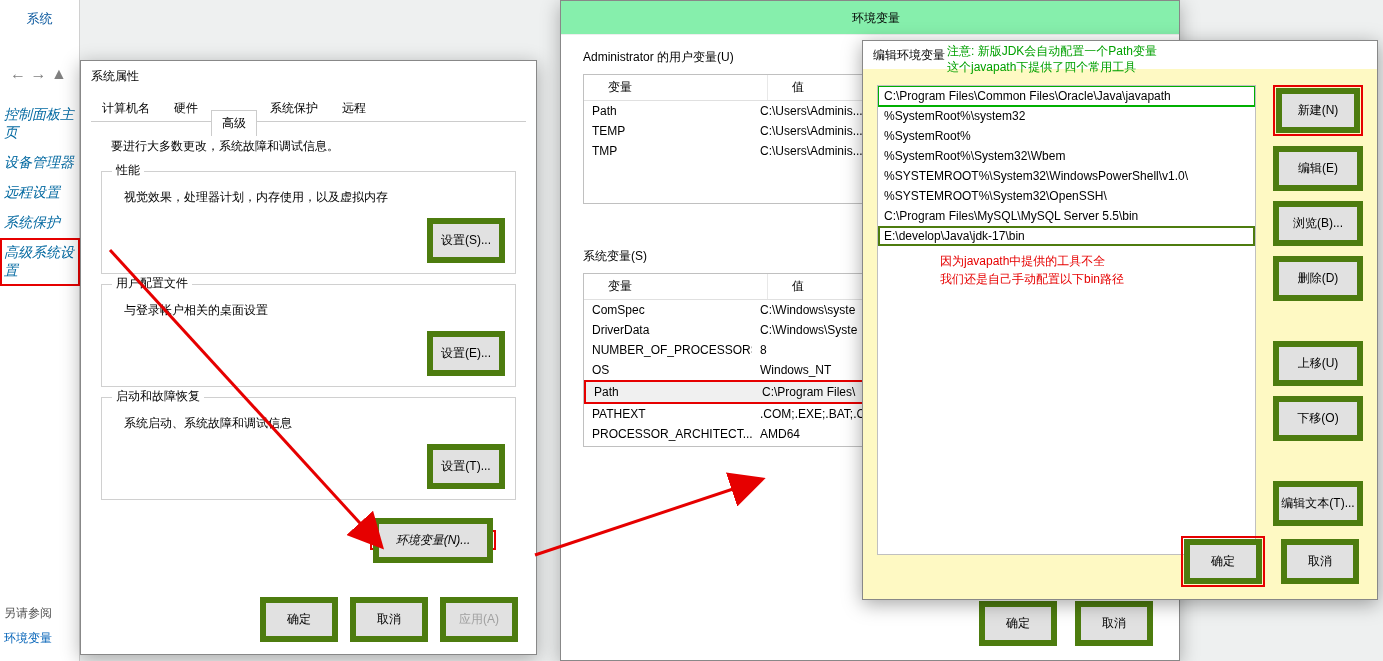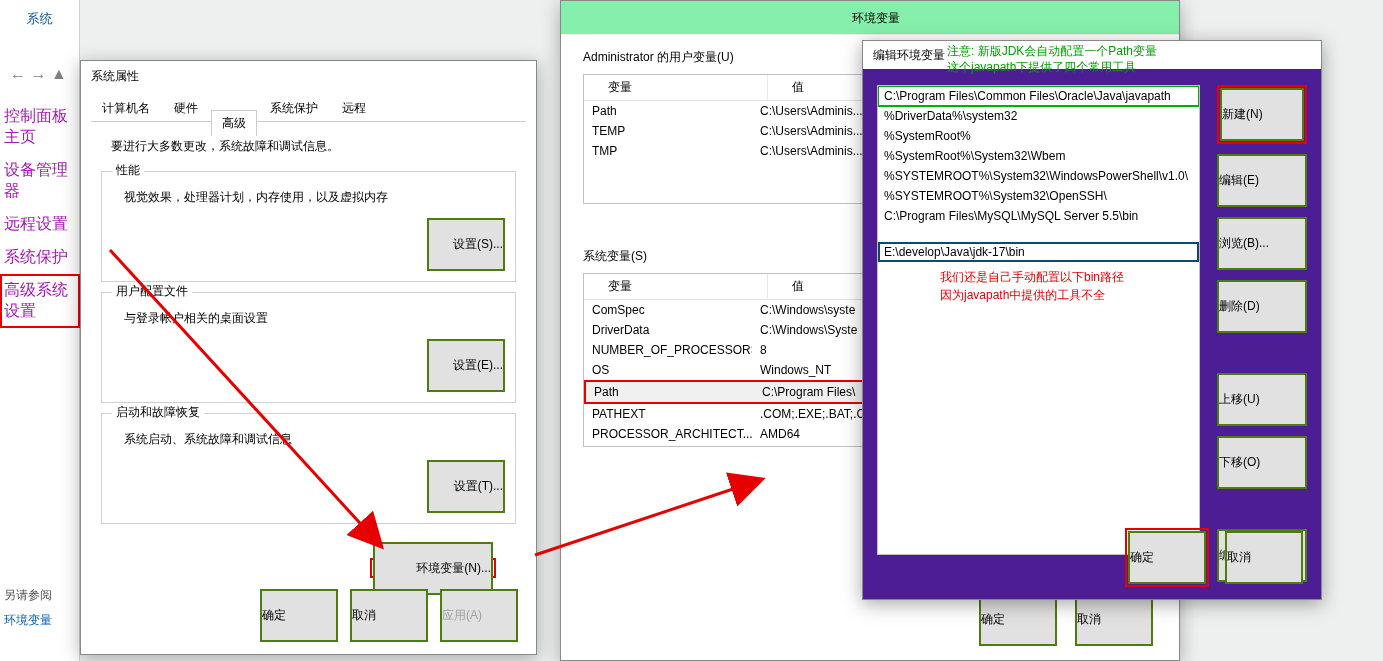--- a/index.html
+++ b/index.html
@@ -1,42 +1,42 @@
 <!DOCTYPE html>
 <html><head>
 <meta charset="utf-8">
 <style>
   * { margin: 0; padding: 0; box-sizing: border-box; font-family: "Microsoft YaHei", sans-serif; font-size: 12px; }
   body { background: #eef0f0; width: 1383px; height: 661px; overflow: hidden; position: relative; }
-  .btn { background: #e1e1e1; border: 2px solid #4d7c0f; padding: 16px 0; cursor: pointer; min-width: 78px; display: inline-block; }
+  .btn { background: #e1e1e1; border: 6px solid #4d7c0f; padding: 8px 0; text-align: center; cursor: pointer; min-width: 78px; display: inline-block; }
 
   
   .sysback { position: absolute; left: 0; top: 0; width: 80px; height: 661px; background: #fff; border-right: 1px solid #d0d0d0;}
   .sysback .title { padding: 10px 8px; font-size: 13px; color: #0a589e; text-align: center; }
   .navarrow { position:absolute; left:10px; top:65px; color:#808080; font-size:16px;}
   .leftnav { position:absolute; left:0; top:100px; width:80px;}
-  .leftnav div { padding:6px 4px; color:#a21caf; font-size:16px; }
+  .leftnav div { padding:6px 4px; color:#0369a1; font-size:14px;font-style:italic; }
   .leftnav .highlighted{ border:2px solid #e60000; padding:4px 2px;}
-  .bottomnav{ position:absolute; left:0; bottom:28px; width:80px;}
+  .bottomnav{ position:absolute; left:0; bottom:10px; width:80px;}
   .bottomnav div{ padding:4px 4px; color:#0262b8;}
 
   
   .sysprops { position: absolute; left: 80px; top: 60px; width: 457px; height: 595px; background: #fff; border: 1px solid #888; box-shadow: 0 4px 18px rgba(0,0,0,.3); }
   .sysprops .titlebar { height: 30px; line-height: 30px; padding-left: 10px; background: #fff; color:#000;}
   .sysprops .tabbar { display:flex; padding:4px 10px 0 10px;}
   .tab { padding:4px 10px; border:1px solid transparent; border-bottom:none; margin-right:2px; color:#000;}
   .tab.active { border-color:#ccc; background:#fff; position:relative; top:15px;}
   .sysprops .body{ padding:6px 20px; }
   .sysprops .note{ margin:10px 0 16px 10px;}
   .group{ border:1px solid #d0d0d0; margin:10px 0 10px 0; padding:0 10px 10px 10px; position:relative;}
   .group .gtitle{ position:relative; top:-10px; background:#fff; display:inline-block; padding:0 4px;}
   .group .gtext{ margin:0 0 12px 12px;}
   .group .right{ text-align:right;}
   .sysprops .envrow{ text-align:right; margin:18px 20px 0 0;}
-  .envbtn{ border:2px solid #e60000; padding:1px;}
+  .envbtn{ border:2px solid #e60000; padding:1px;font-style:italic;}
   .envbtn .btn{ min-width:120px;}
   .sysprops .footer{ position:absolute; bottom:12px; right:18px; display:flex; gap:12px;}
   .btn.disabled{ color:#a0a0a0;}
 
   
   .envvars{ position:absolute; left:560px; top:0; width:620px; height:661px; background:#fff; border:1px solid #888; box-shadow:0 4px 18px rgba(0,0,0,.3);}
   .envvars .titlebar{ height:34px; line-height:34px; padding-left:12px; background:#86efac; border-bottom:1px solid #eee; display:flex; justify-content:flex-start; align-items:center;flex-direction:column;}
   .winclose{ width:46px; text-align:center; font-size:14px; color:#555;}
   .envvars .sect{ padding:14px 22px 4px 22px;}
   .envvars .secttitle{ margin-bottom:8px;}
@@ -47,28 +47,28 @@
   .col2{ flex:1;}
   .table .tbody .row{ display:flex;}
   .table .tbody .row div{ padding:3px 8px; white-space:nowrap; overflow:hidden;}
   .row.selected{ background:#f0f0f0;}
   .row.pathmark{ border:2px solid #e60000;}
   .table.user{ height:130px;}
   .table.sys{ height:174px;}
   .envvars .footer{ position:absolute; bottom:14px; right:26px; display:flex; gap:18px;}
 
   
-  .editpath{ position:absolute; left:862px; top:40px; width:460px; height:560px; background:#4c1d95; border:1px solid #888; box-shadow:0 4px 18px rgba(0,0,0,.35);}
+  .editpath{ position:absolute; left:862px; top:40px; width:516px; height:560px; background:#fef9c3; border:1px solid #888; box-shadow:0 4px 18px rgba(0,0,0,.35);}
   .editpath .titlebar{ height:28px; line-height:28px; padding-left:10px; background:#fff;}
   .editpath .notes{ position:absolute; left:84px; top:2px; color:#00a000; line-height:16px; z-index:5;}
   .editpath .content{ display:flex; padding:16px 14px 0 14px; gap:17px;}
   .pathlist{ flex:1; border:1px solid #c0c0c0; background:#fff; height:470px; overflow:hidden;}
   .pathlist .pitem{ padding:3px 6px; white-space:nowrap; overflow:hidden;}
   .pitem.greenbox{ outline:2px solid #00b000; outline-offset:-1px;}
-  .pitem.redbox{ border:2px solid #0c4a6e; padding:1px 4px;margin-top:16px;}
+  .pitem.redbox{ border:2px solid #4d7c0f; padding:1px 4px;}
   .pathlist .rednote{ color:#e60000; padding:6px 4px 0 62px; line-height:18px;}
   .sidebtns{ display:flex; flex-direction:column; gap:10px; width:90px;}
   .sidebtns .mark{ border:2px solid #e60000; padding:1px;}
   .sidebtns .btn{ width:100%; min-width:0;}
   .sidebtns .gap{ height:20px;}
   .editpath .footer{ position:absolute; bottom:12px; right:18px; display:flex; gap:16px; align-items:center;}
   .mark2{ border:2px solid #e60000; padding:1px;}
 
   
   svg.overlay{ position:absolute; left:0; top:0; width:1383px; height:661px; pointer-events:none;}
@@ -214,30 +214,30 @@
 
 <div class="editpath">
   <div class="titlebar">编辑环境变量</div>
   <div class="notes">
     <div>注意: 新版JDK会自动配置一个Path变量</div>
     <div>这个javapath下提供了四个常用工具</div>
   </div>
   <div class="content">
     <div class="pathlist">
       <div class="pitem greenbox">C:\Program Files\Common Files\Oracle\Java\javapath</div>
-      <div class="pitem">%DriverData%\system32</div>
+      <div class="pitem">%SystemRoot%\system32</div>
       <div class="pitem">%SystemRoot%</div>
       <div class="pitem">%SystemRoot%\System32\Wbem</div>
       <div class="pitem">%SYSTEMROOT%\System32\WindowsPowerShell\v1.0\</div>
       <div class="pitem">%SYSTEMROOT%\System32\OpenSSH\</div>
       <div class="pitem">C:\Program Files\MySQL\MySQL Server 5.5\bin</div>
       <div class="pitem redbox">E:\develop\Java\jdk-17\bin</div>
       <div class="rednote">
+        <div>因为javapath中提供的工具不全</div>
         <div>我们还是自己手动配置以下bin路径</div>
-        <div>因为javapath中提供的工具不全</div>
       </div>
     </div>
     <div class="sidebtns">
       <span class="mark"><span class="btn">新建(N)</span></span>
       <span class="btn">编辑(E)</span>
       <span class="btn">浏览(B)...</span>
       <span class="btn">删除(D)</span>
       <div class="gap"></div>
       <span class="btn">上移(U)</span>
       <span class="btn">下移(O)</span>

